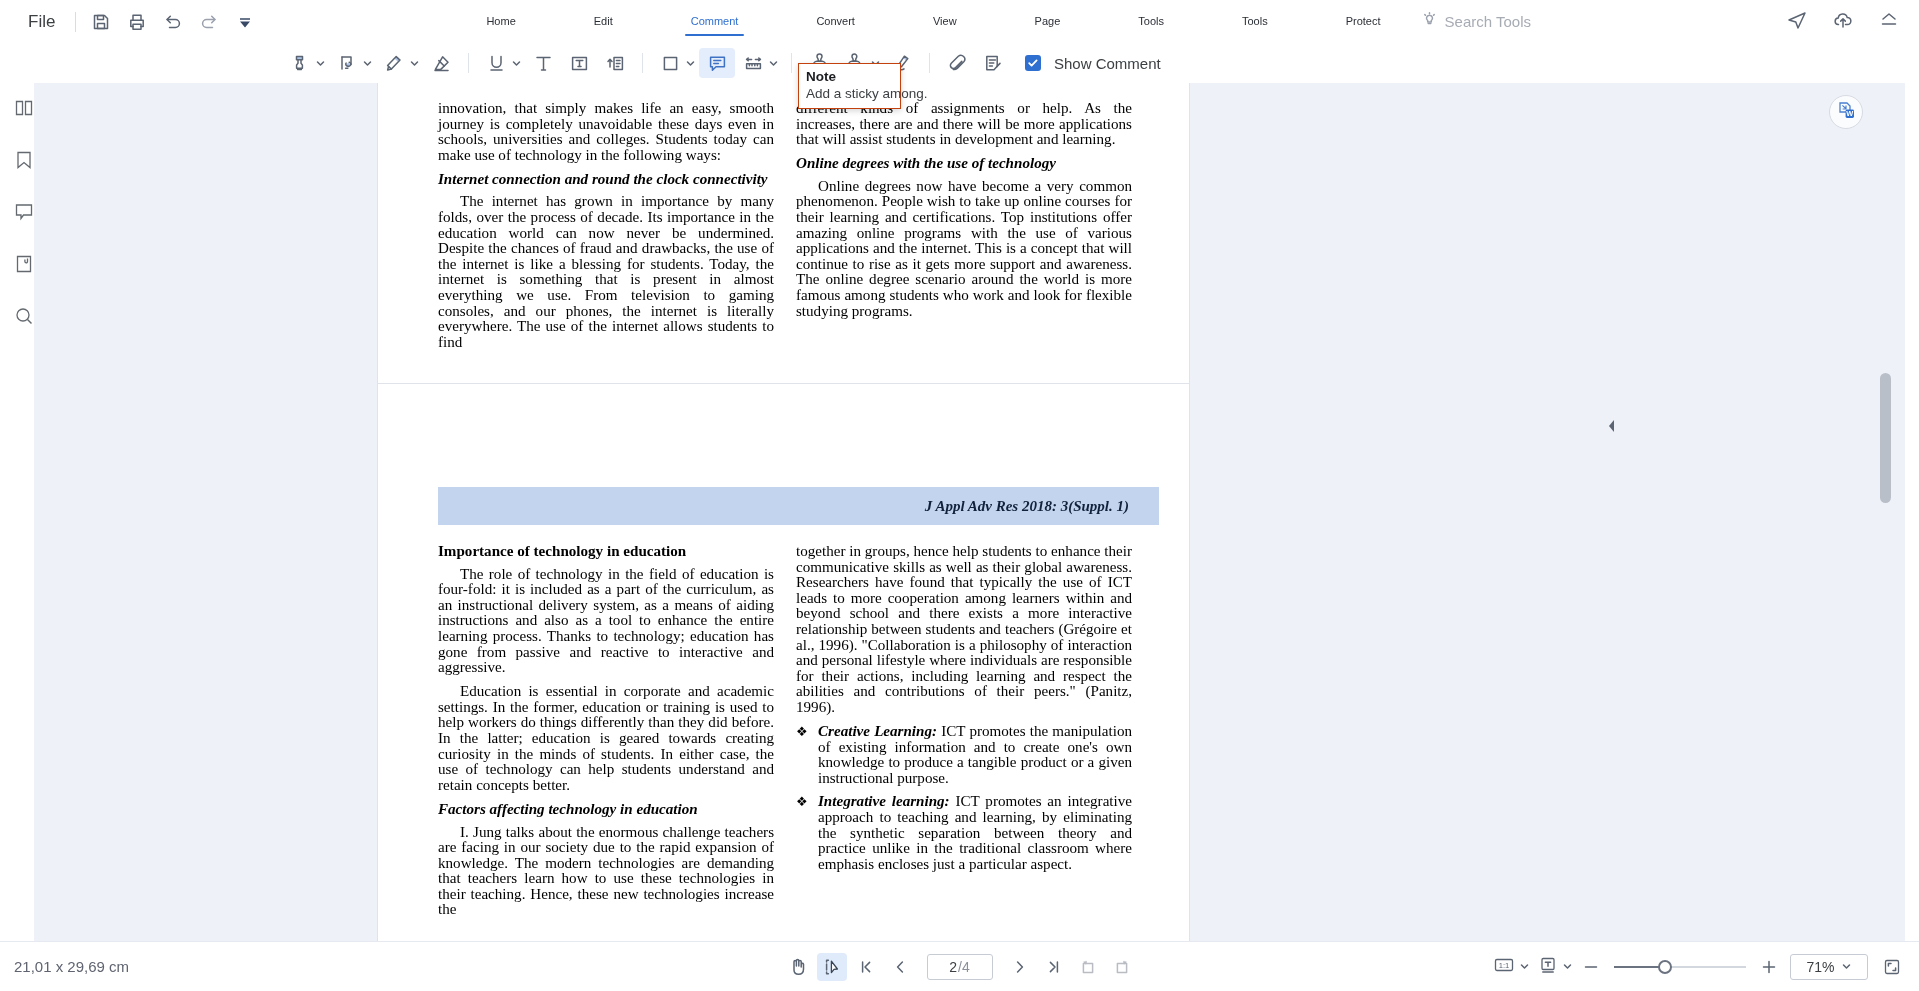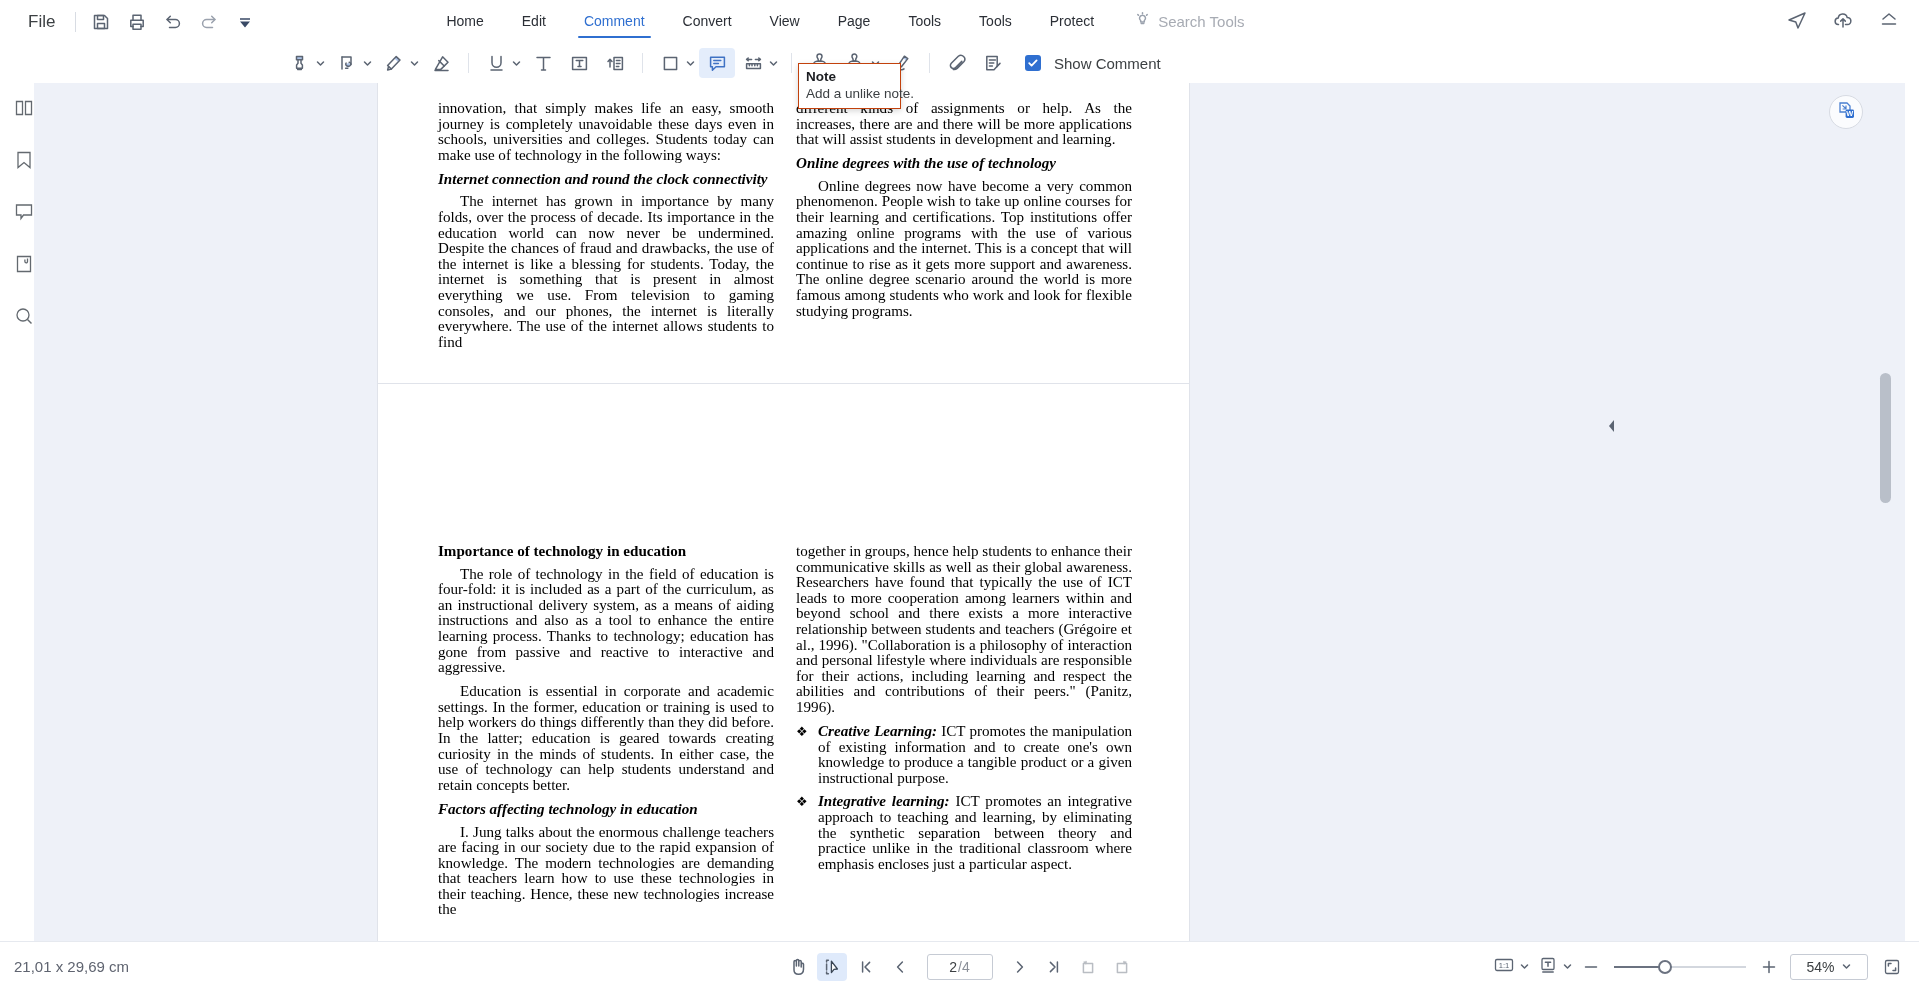--- a/index.html
+++ b/index.html
@@ -20,22 +20,23 @@
     margin-left: 18px; font-size: 17px; color: #3c4043; padding: 4px 10px;
     cursor: pointer;
   }
   .vsep { width: 1px; height: 20px; background: #d8dce3; margin: 0 10px; }
   .qa-icons { display: flex; align-items: center; gap: 14px; margin-left: 4px; }
   .qa-icon { width: 22px; height: 22px; cursor: pointer; display:flex; align-items:center; justify-content:center;}
   .qa-icon svg { display: block; }
 
   .tabs { display: flex; align-items: center; gap: 34px; margin-left: 188px; }
   .tab {
-    font-size: 14px; color: #2b2f36; cursor: pointer; position: relative;
+    font-size: 11px; color: #2b2f36; cursor: pointer; position: relative;
     padding: 10px 2px 11px;
+    margin-left: 40px;
   }
   .tab.active { color: #2f6fd0; }
   .tab.active::after {
     content: ""; position: absolute; left: -4px; right: -4px; bottom: 2px;
     height: 2px; background: #2f6fd0; border-radius: 2px;
   }
 
   .search-tools {
     display: flex; align-items: center; gap: 7px; margin-left: 38px;
     cursor: text;
@@ -512,21 +513,21 @@
         <svg width="12" height="12" viewBox="0 0 12 12">
             <path d="M2.2 6.2l2.4 2.4 5-5.2" fill="none" stroke="#ffffff" stroke-width="1.8" stroke-linecap="round" stroke-linejoin="round"></path>
           </svg>
       </span>
       <span class="lbl">Show Comment</span>
     </div>
   </div>
 
   <div class="tooltip">
     <div class="tt-title">Note</div>
-    <div class="tt-body">Add a unlike note.</div>
+    <div class="tt-body">Add a sticky among.</div>
   </div>
 
   <div class="left-rail">
     <div class="rail-btn">
       <svg width="24" height="24" viewBox="0 0 24 24">
           <path fill="none" stroke="#63696f" stroke-width="1.3" d="M4.5 5.5h6v13h-6zM13.5 5.5h6v13h-6z"></path>
         </svg>
     </div>
     <div class="rail-btn">
       <svg width="24" height="24" viewBox="0 0 24 24">
@@ -572,20 +573,23 @@
           <div class="doc-h">Online degrees with the use of technology</div>
           <p>Online degrees now have become a very common phenomenon. People wish to take up online courses for their learning and certifications. Top institutions offer amazing online programs with the use of various applications and the internet. This is a concept that will continue to rise as it gets more support and awareness. The online degree scenario around the world is more famous among students who work and look for flexible studying programs.</p>
         </div>
         <div class="footer-rule"></div>
         <div class="footer-url">https://www.phoenixpub.org/journals/index.php/jaar</div>
       </div>
     </div>
 
     <div class="page page2">
       <div class="pg-inner">
+        <div class="journal-banner">
+          <span>J Appl Adv Res 2018: 3(Suppl. 1)</span>
+        </div>
 
         <div class="doc-col" style="left:60px; top:160px; width:336px;">
           <div class="doc-h-b">Importance of technology in education</div>
           <p>The role of technology in the field of education is four-fold: it is included as a part of the curriculum, as an instructional delivery system, as a means of aiding instructions and also as a tool to enhance the entire learning process. Thanks to technology; education has gone from passive and reactive to interactive and aggressive.</p>
           <p>Education is essential in corporate and academic settings. In the former, education or training is used to help workers do things differently than they did before. In the latter; education is geared towards creating curiosity in the minds of students. In either case, the use of technology can help students understand and retain concepts better.</p>
           <div class="doc-h">Factors affecting technology in education</div>
           <p>I. Jung talks about the enormous challenge teachers are facing in our society due to the rapid expansion of knowledge. The modern technologies are demanding that teachers learn how to use these technologies in their teaching. Hence, these new technologies increase the</p>
         </div>
 
         <div class="doc-col" style="left:418px; top:160px; width:336px;">
@@ -715,21 +719,21 @@
         <div class="zs-track"></div>
         <div class="zs-fill"></div>
         <div class="zs-knob"></div>
       </div>
       <div class="zoom-plus">
         <svg width="18" height="18" viewBox="0 0 18 18">
             <path class="stroke" d="M3.5 9h11M9 3.5v11"></path>
           </svg>
       </div>
       <div class="zoom-box">
-        <span class="val">54%</span>
+        <span class="val">71%</span>
         <span class="caret">
           <svg width="9" height="9" viewBox="0 0 9 9">
               <path class="stroke" d="M1.5 3 4.5 6l3-3"></path>
             </svg>
         </span>
       </div>
       <div class="sb-btn" style="margin-left:6px">
         <svg width="22" height="22" viewBox="0 0 22 22">
             <rect x="4.5" y="4.5" width="13" height="13" rx="1.4" fill="none" stroke="#5b6472" stroke-width="1.3"></rect>
             <path class="stroke" d="M7.4 10V7.4H10M14.6 12v2.6H12"></path>

